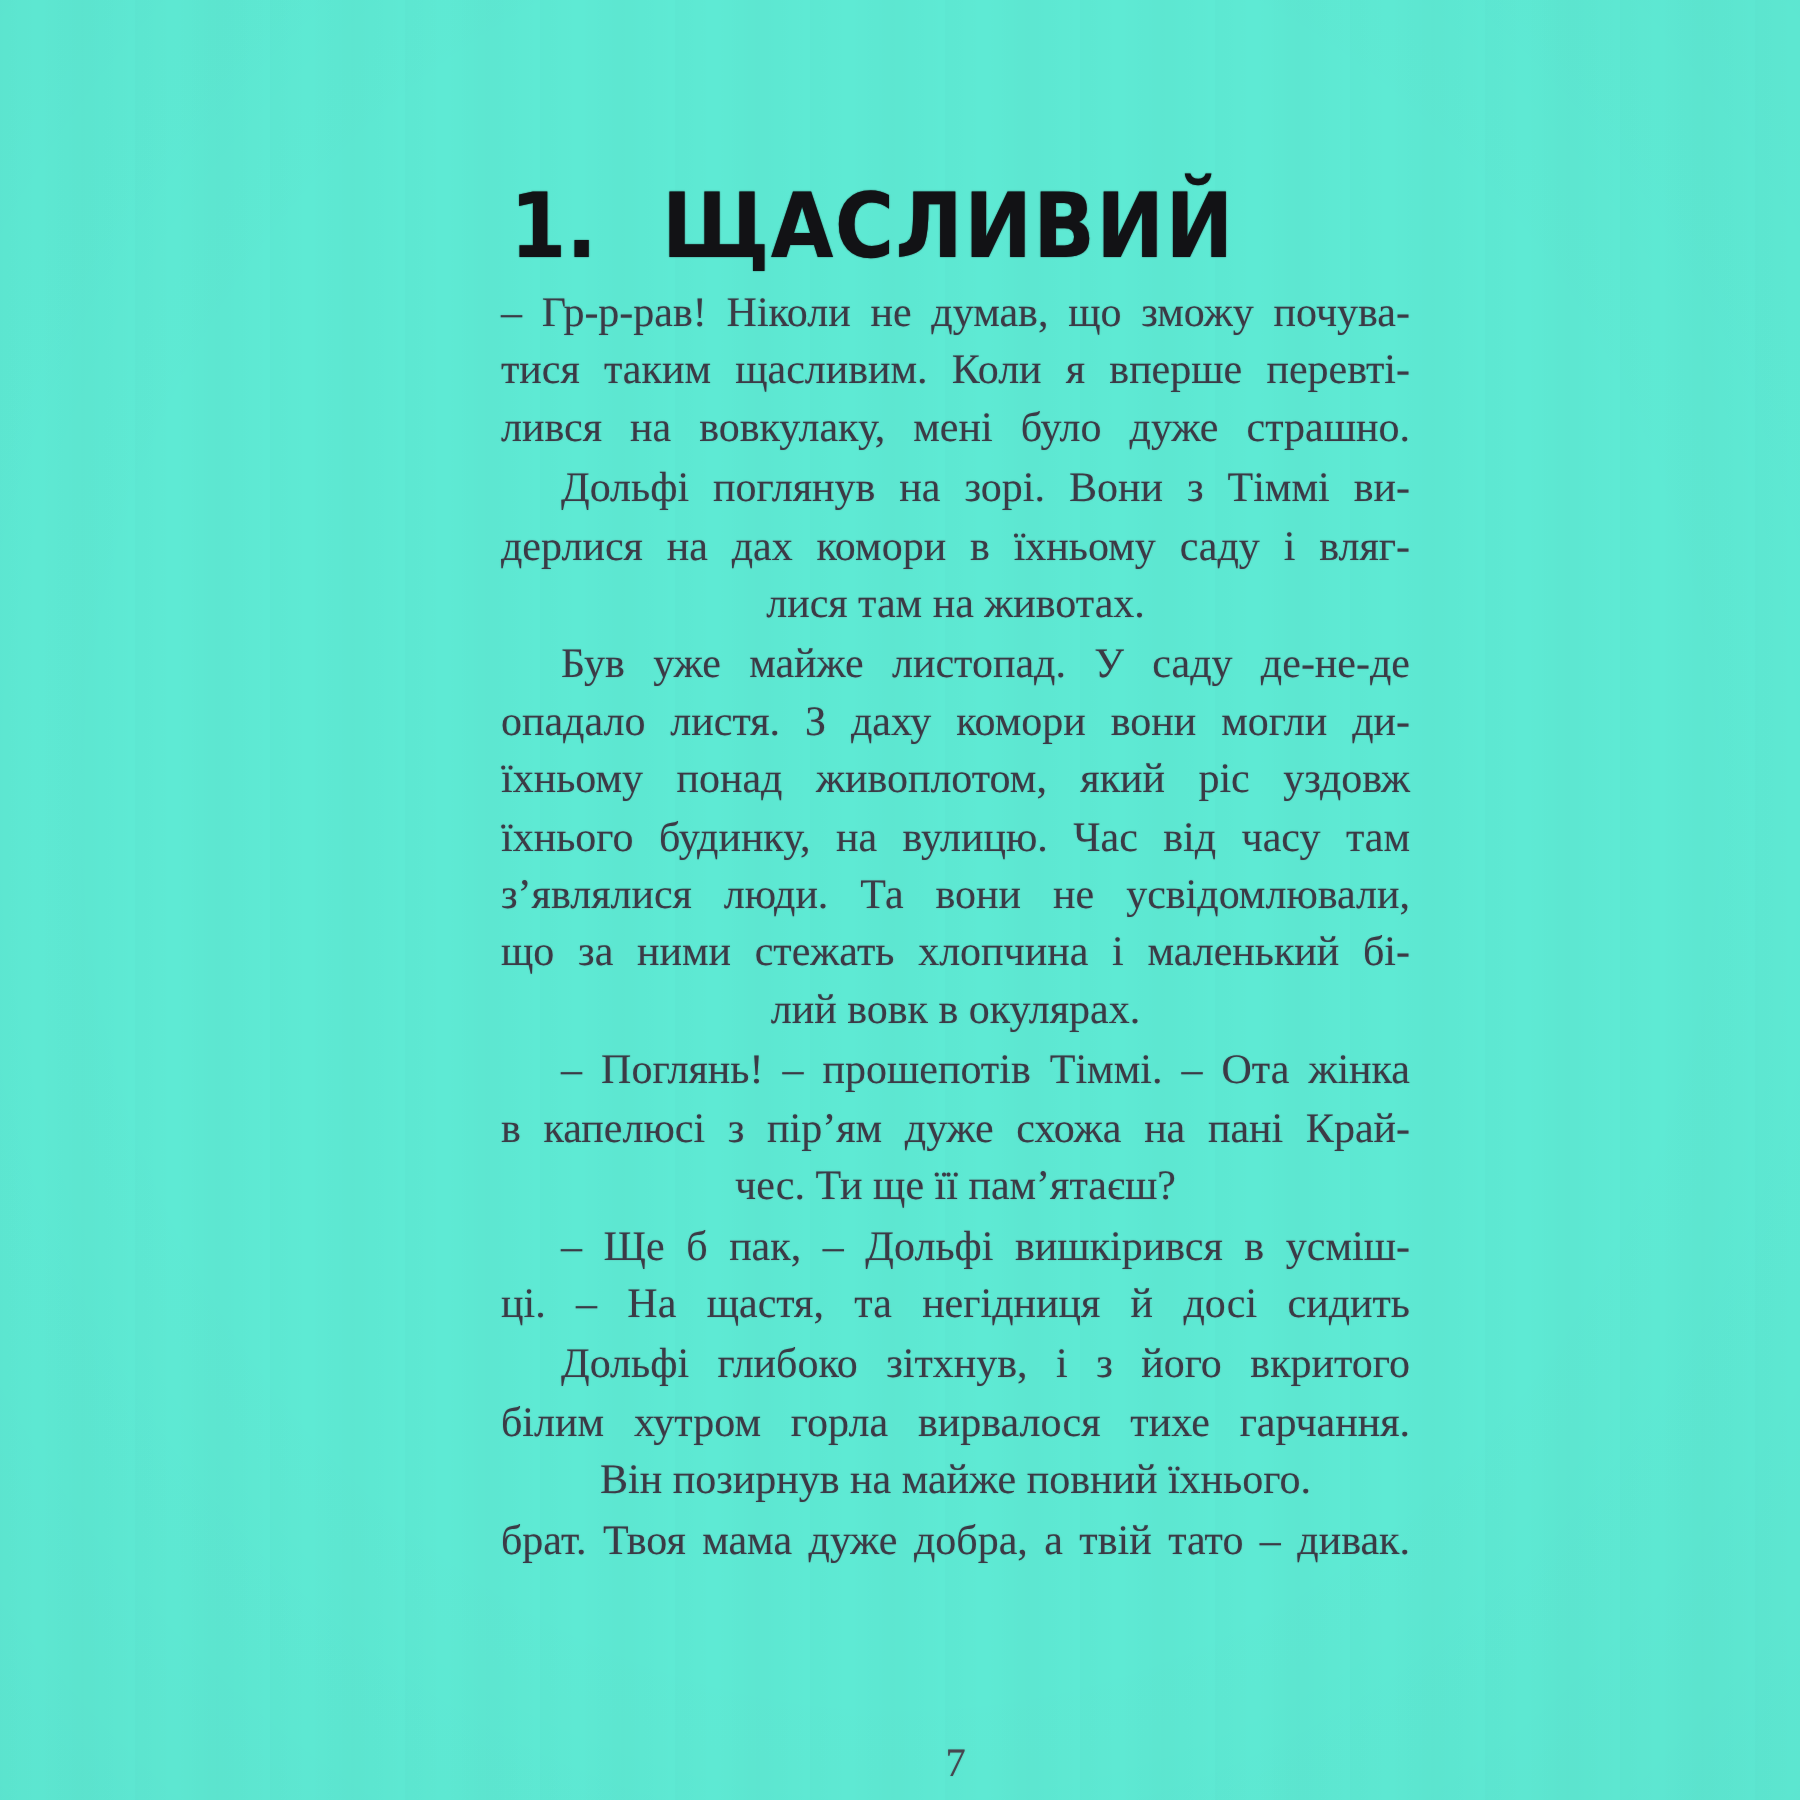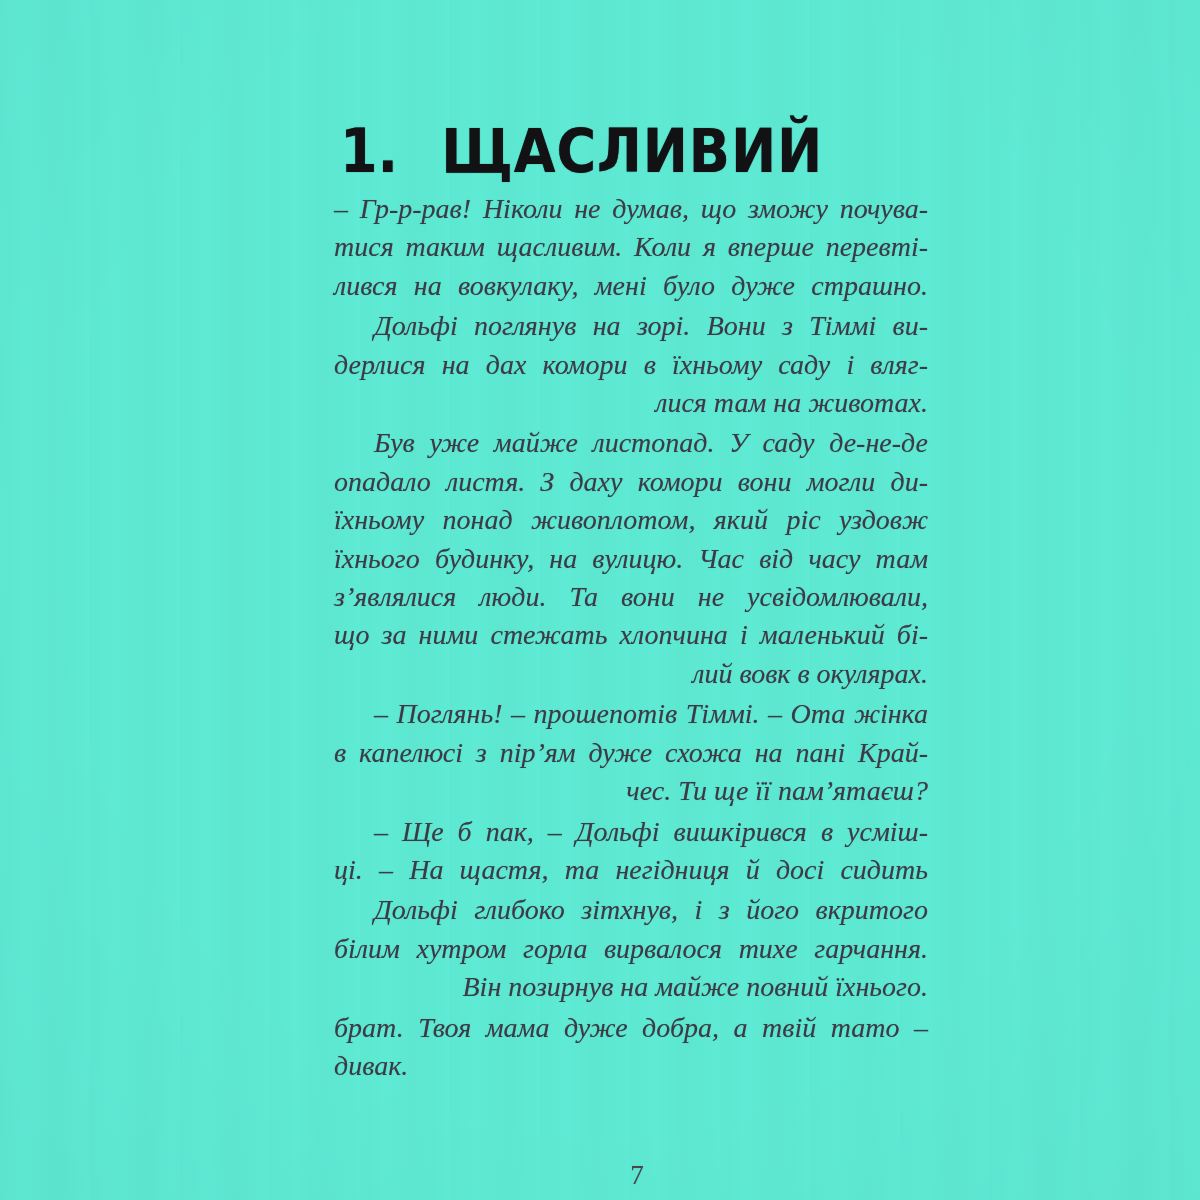--- a/index.html
+++ b/index.html
@@ -42,22 +42,22 @@
   .text-block {
     position: absolute;
     left: 334px;
     top: 190px;
     width: 606px;
     font-size: 28px;
     line-height: 38.4px;
     color: #3b3b46;
     text-shadow: 0 0 1px rgba(75,75,88,0.40);
   }
-  .para { margin: 0 12px 2px 0; padding: 0; font-style: italic; }
-  .ln { display: block; text-align: right; }
+  .para { margin: 0 0 2px 0; padding: 0; }
+  .ln { display: block; text-align: center; }
   .ln.j { text-align: justify; text-align-last: justify; }
   .ln.ind { text-indent: 40px; }
 
   .page-footer {
     position: absolute;
     left: 334px;
     top: 1160px;
     width: 606px;
     text-align: center;
     font-size: 27px;

